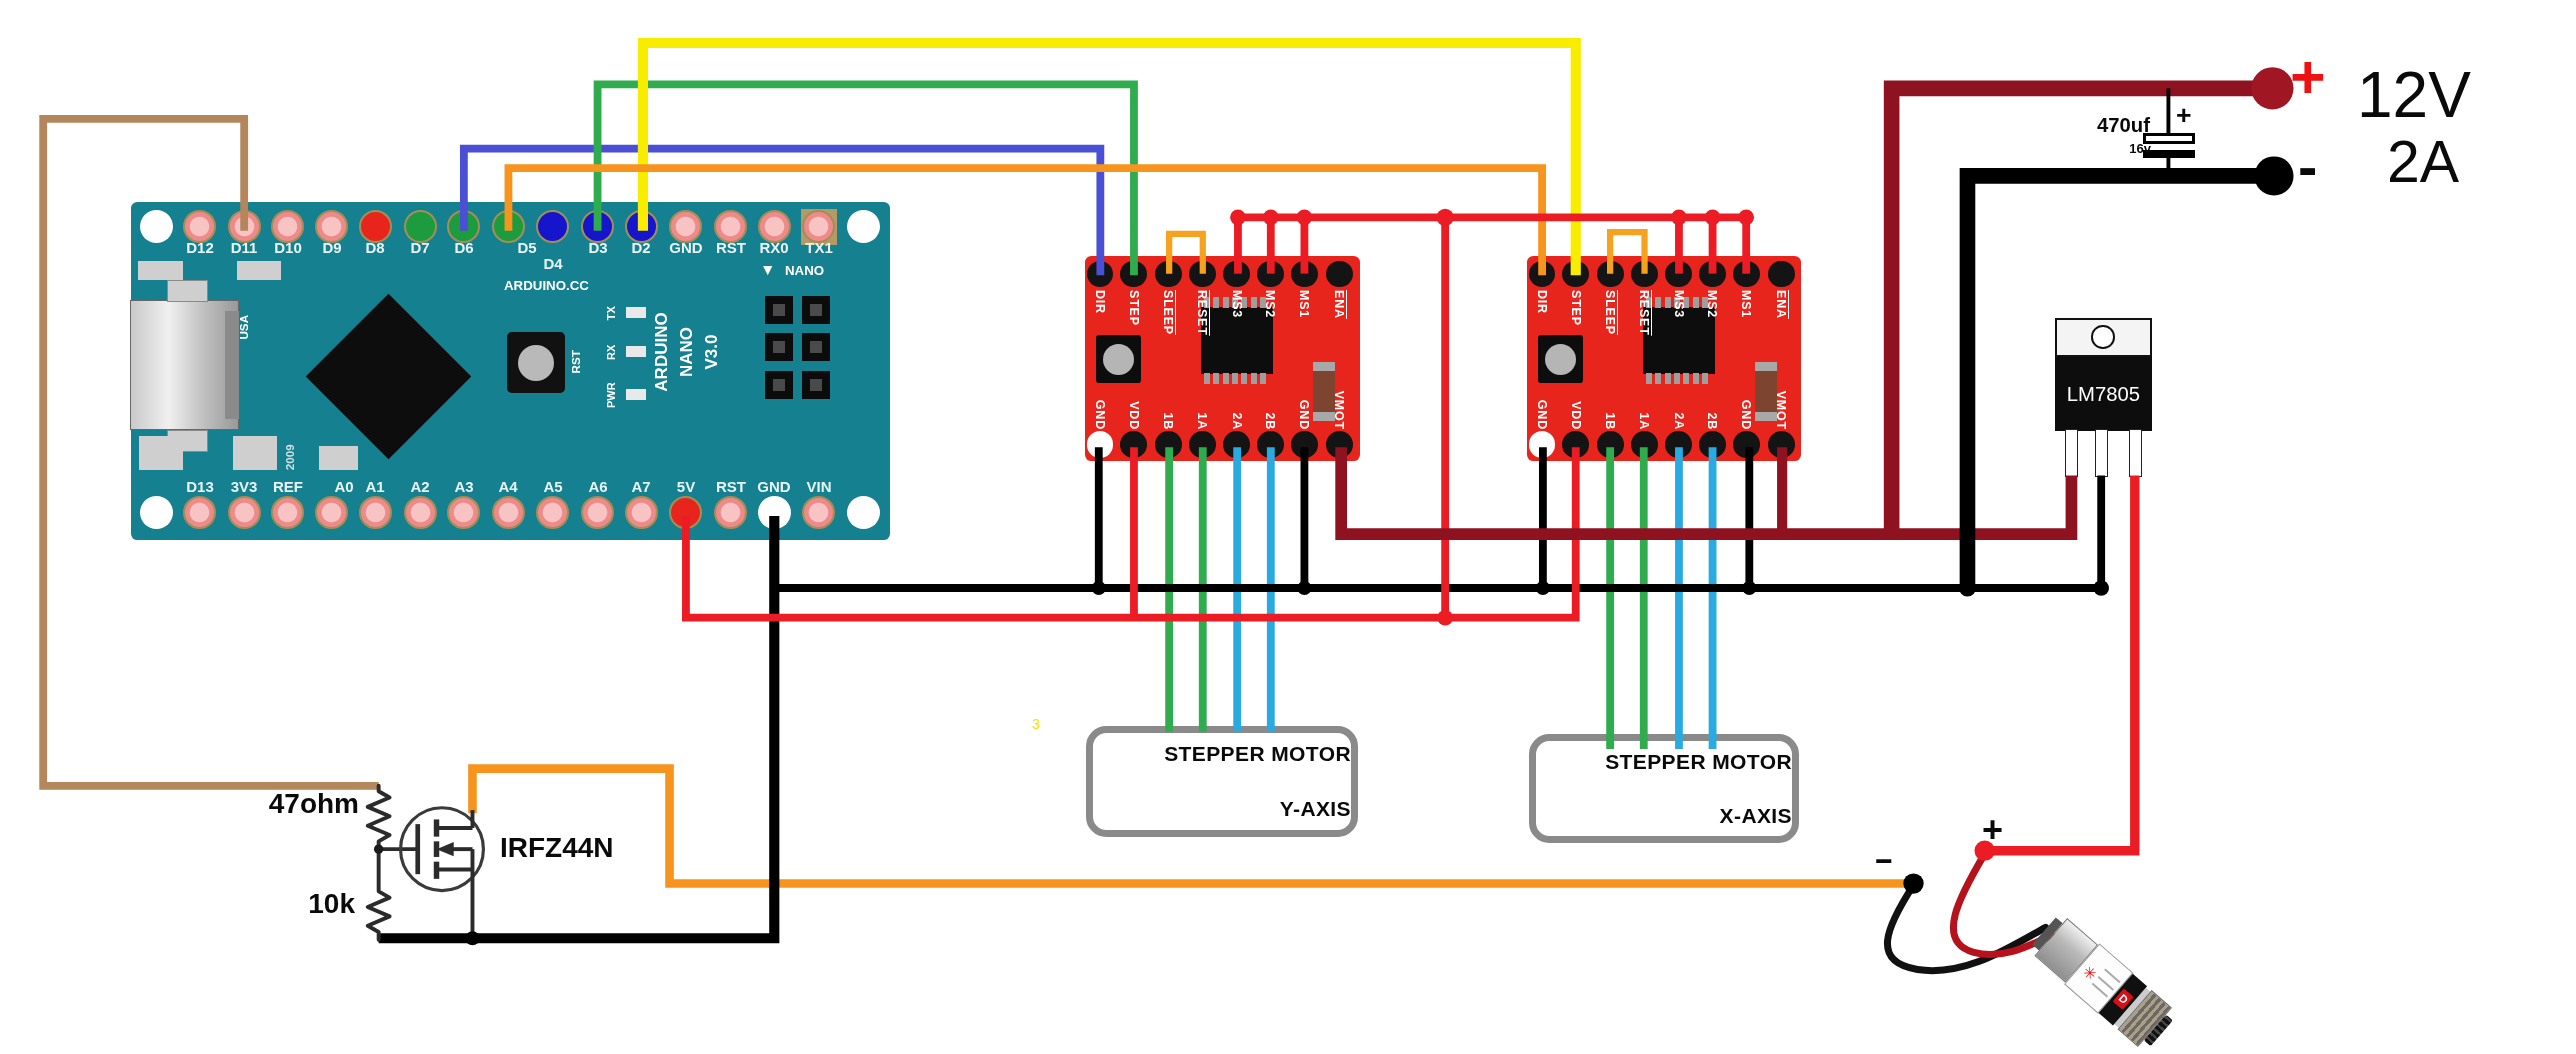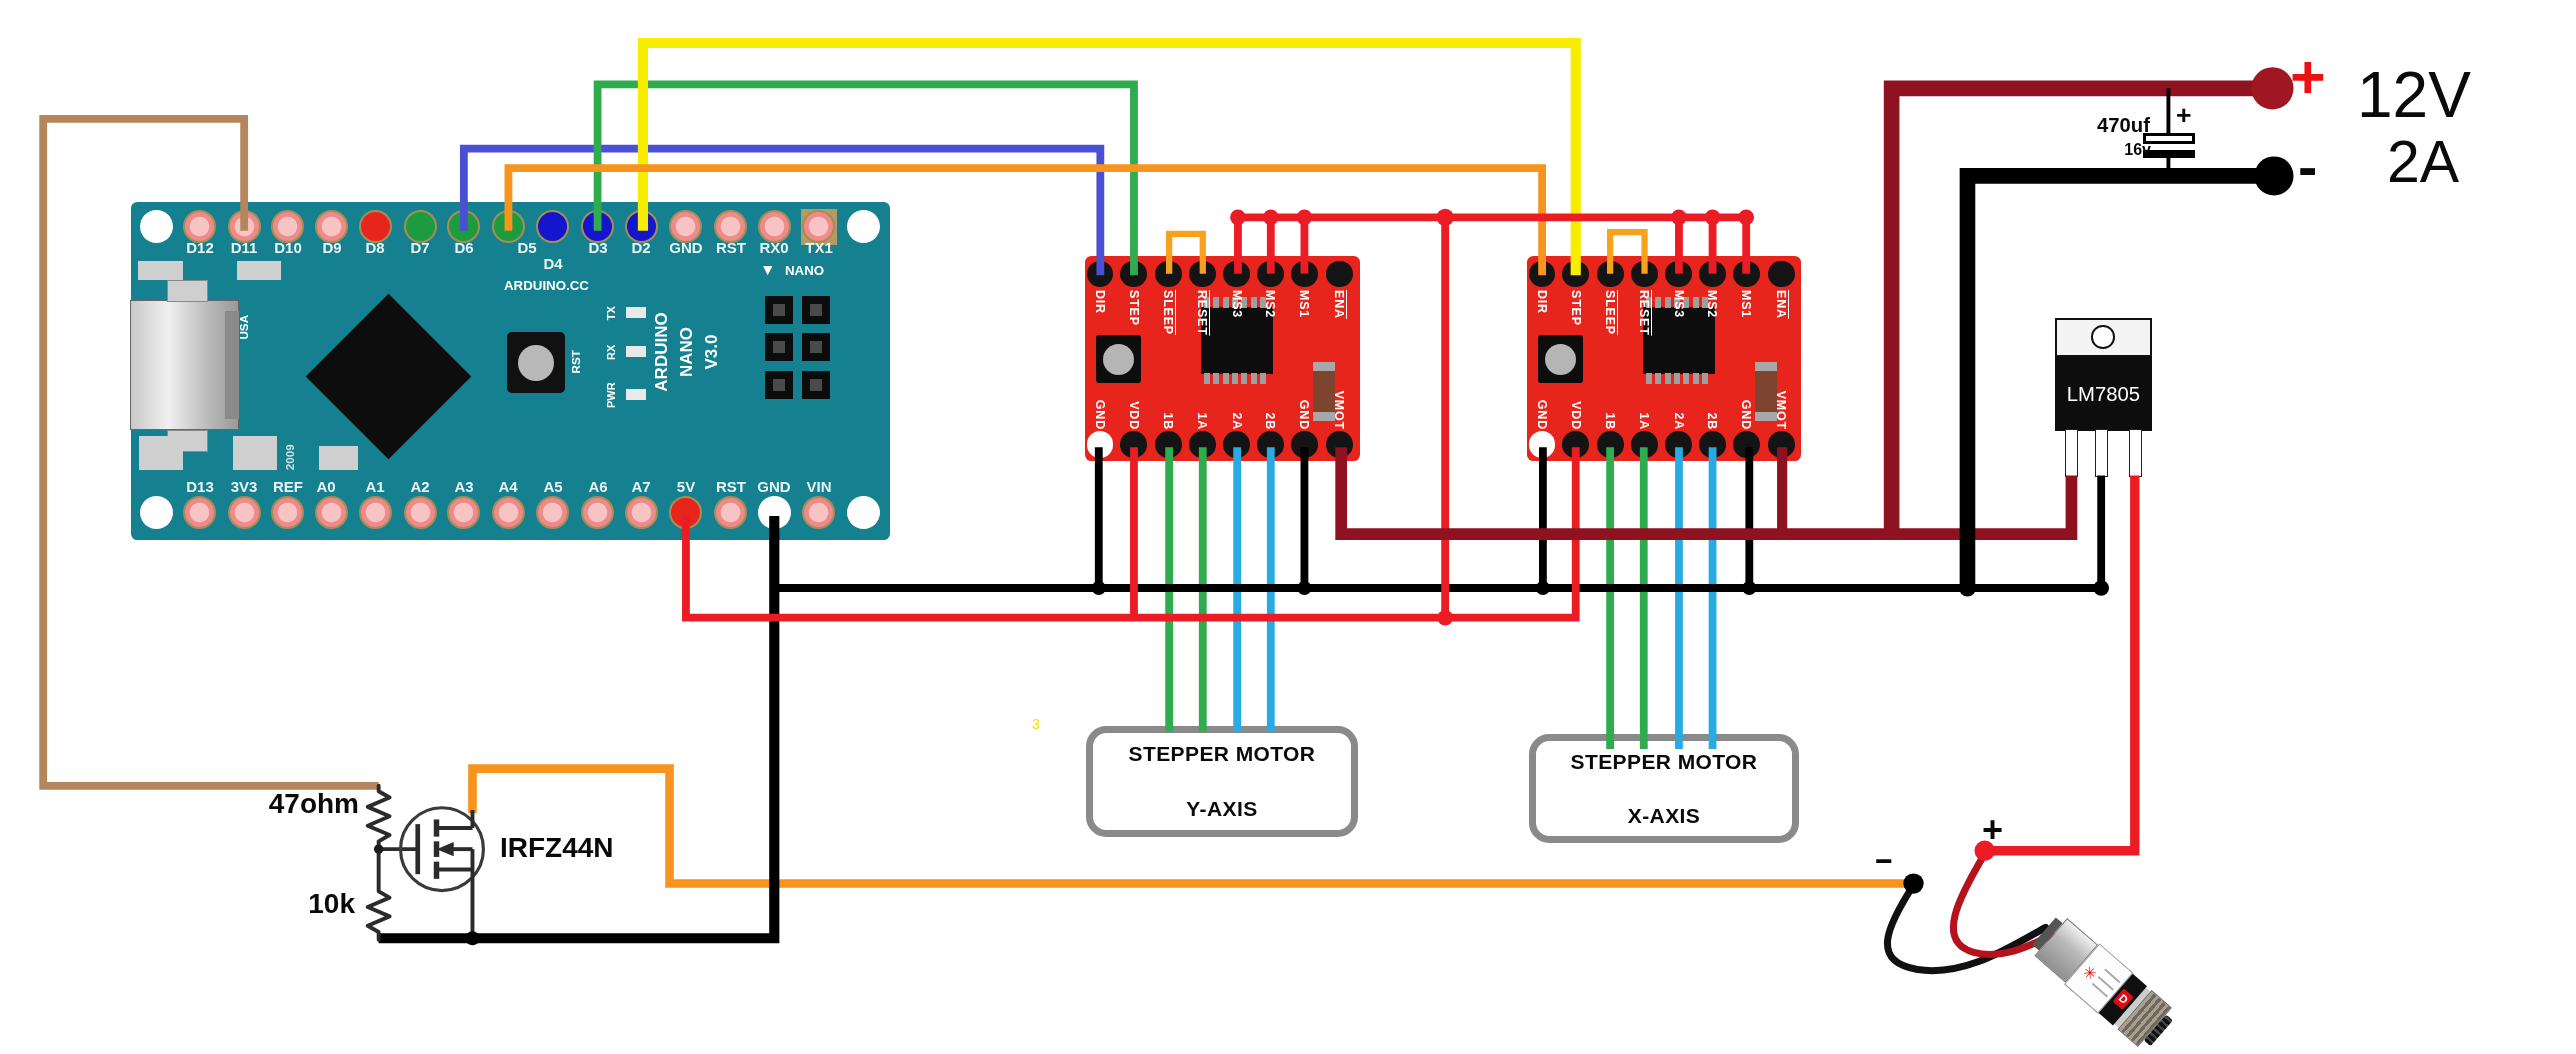--- a/index.html
+++ b/index.html
@@ -33,21 +33,21 @@
   .dlabel{position:absolute;color:#fff;font-size:12.5px;font-weight:bold;letter-spacing:0.8px;transform:rotate(90deg);transform-origin:0 0;height:14px;white-space:nowrap;}
   .dlabel.ov{text-decoration:overline;}
   .pot{position:absolute;width:45px;height:48px;background:#0d0d0d;border-radius:3.1px;}
   .pot .knob{position:absolute;left:7px;top:8.6px;width:31px;height:31px;border-radius:50%;background:#b5b5b5;}
   .chip{position:absolute;width:72px;height:67px;background:#0d0d0d;}
   .stub{position:absolute;width:6.3px;height:11px;background:#9e9e9e;}
   .smd{position:absolute;width:22px;height:59px;background:#7d4430;}
   .smd .cap{position:absolute;left:0;width:22px;height:9.4px;background:#a8a8a8;}
   
   .mbox{position:absolute;background:#fff;border:7px solid #8a8a8a;border-radius:20.3px;box-sizing:border-box;}
-  .mbox div{position:absolute;width:100%;text-align:center;font-weight:bold;font-size:21px;color:#0a0a0a;letter-spacing:0.4px;}
+  .mbox div{position:absolute;width:100%;text-align:right;font-weight:bold;font-size:21px;color:#0a0a0a;letter-spacing:0.4px;}
   
   .lm-tab{position:absolute;left:2055px;top:318px;width:97px;height:39px;background:#f4f4f4;border:2.3px solid #111;box-sizing:border-box;}
   .lm-hole{position:absolute;left:2091px;top:325px;width:23.5px;height:23.5px;border-radius:50%;border:2.3px solid #111;background:#fff;box-sizing:border-box;}
   .lm-body{position:absolute;left:2055px;top:357px;width:97px;height:74px;background:#0d0d0d;color:#fff;text-align:center;line-height:74px;font-size:20.3px;}
   .lm-leg{position:absolute;top:429px;width:12.5px;height:48px;background:#fff;border:1.6px solid #222;box-sizing:border-box;}
   
   .cap-plate1{position:absolute;left:2143px;top:133px;width:52px;height:11px;background:#fff;border:3.1px solid #000;box-sizing:border-box;}
   .cap-plate2{position:absolute;left:2143px;top:150px;width:52px;height:7.8px;background:#000;}
   .blk{color:#0a0a0a;font-weight:bold;position:absolute;}
   
@@ -135,21 +135,21 @@
       <div class="alabel" style="left: 797px; top: 239px;">TX1</div>
       <div class="pin white" style="left: 140px; top: 210px; width: 33px; height: 33px;"></div>
       <div class="pin white" style="left: 847px; top: 210px; width: 33px; height: 33px;"></div>
       <div class="pin salmon" style="left: 183px; top: 496px; width: 33px; height: 33px;"></div>
       <div class="alabel" style="left: 178px; top: 478px;">D13</div>
       <div class="pin salmon" style="left: 228px; top: 496px; width: 33px; height: 33px;"></div>
       <div class="alabel" style="left: 222px; top: 478px;">3V3</div>
       <div class="pin salmon" style="left: 271px; top: 496px; width: 33px; height: 33px;"></div>
       <div class="alabel" style="left: 266px; top: 478px;">REF</div>
       <div class="pin salmon" style="left: 315px; top: 496px; width: 33px; height: 33px;"></div>
-      <div class="alabel" style="left: 304px; top: 478px;">A0</div>
+      <div class="alabel" style="left: 322px; top: 478px;">A0</div>
       <div class="pin salmon" style="left: 359px; top: 496px; width: 33px; height: 33px;"></div>
       <div class="alabel" style="left: 353px; top: 478px;">A1</div>
       <div class="pin salmon" style="left: 404px; top: 496px; width: 33px; height: 33px;"></div>
       <div class="alabel" style="left: 398px; top: 478px;">A2</div>
       <div class="pin salmon" style="left: 447px; top: 496px; width: 33px; height: 33px;"></div>
       <div class="alabel" style="left: 442px; top: 478px;">A3</div>
       <div class="pin salmon" style="left: 492px; top: 496px; width: 33px; height: 33px;"></div>
       <div class="alabel" style="left: 486px; top: 478px;">A4</div>
       <div class="pin salmon" style="left: 536px; top: 496px; width: 33px; height: 33px;"></div>
       <div class="alabel" style="left: 531px; top: 478px;">A5</div>
@@ -314,21 +314,21 @@
   <div class="lm-tab"></div>
   <div class="lm-hole"></div>
   <div class="lm-body">LM7805</div>
   <div class="lm-leg" style="left:2065px;"></div>
   <div class="lm-leg" style="left:2095px;"></div>
   <div class="lm-leg" style="left:2129px;"></div>
 
   <div class="cap-plate1"></div>
   <div class="cap-plate2"></div>
   <div class="blk" style="left:2033px;top:114px;width:117px;text-align:right;font-size:20.3px;">470uf</div>
-  <div class="blk" style="left:2049px;top:141px;width:102px;text-align:right;font-size:16px;">16v</div>
+  <div class="blk" style="left:2049px;top:141px;width:102px;text-align:right;font-size:13px;">16v</div>
   <div class="blk" style="left:2176px;top:100px;font-size:26.6px;">+</div>
 
   <div class="blk over" style="left:2290px;top:42px;font-size:61px;color:#ee1111;">+</div>
   <div class="blk over" style="left:2357px;top:58px;font-size:64px;font-weight:normal;">12V</div>
   <div class="blk over" style="left:2298px;top:133px;font-size:58px;">-</div>
   <div class="blk over" style="left:2387px;top:128px;font-size:59px;font-weight:normal;">2A</div>
 
   <div class="blk over" style="left:242px;top:788px;width:117px;text-align:right;font-size:28px;">47ohm</div>
   <div class="blk over" style="left:269px;top:888px;width:86px;text-align:right;font-size:28px;">10k</div>
   <div class="blk over" style="left:500px;top:832px;font-size:28px;">IRFZ44N</div>

